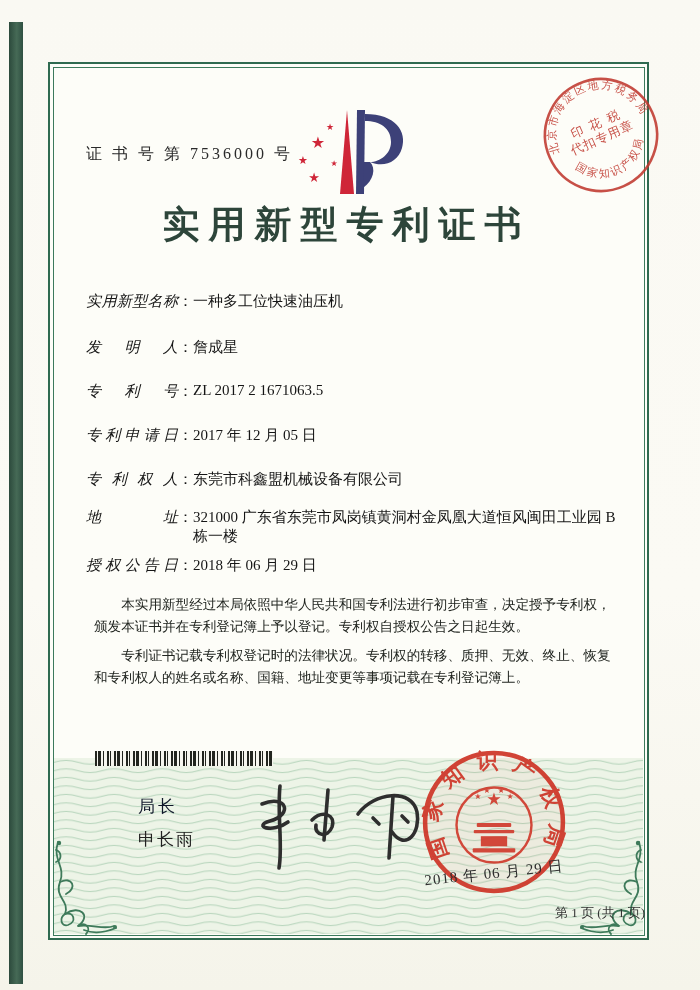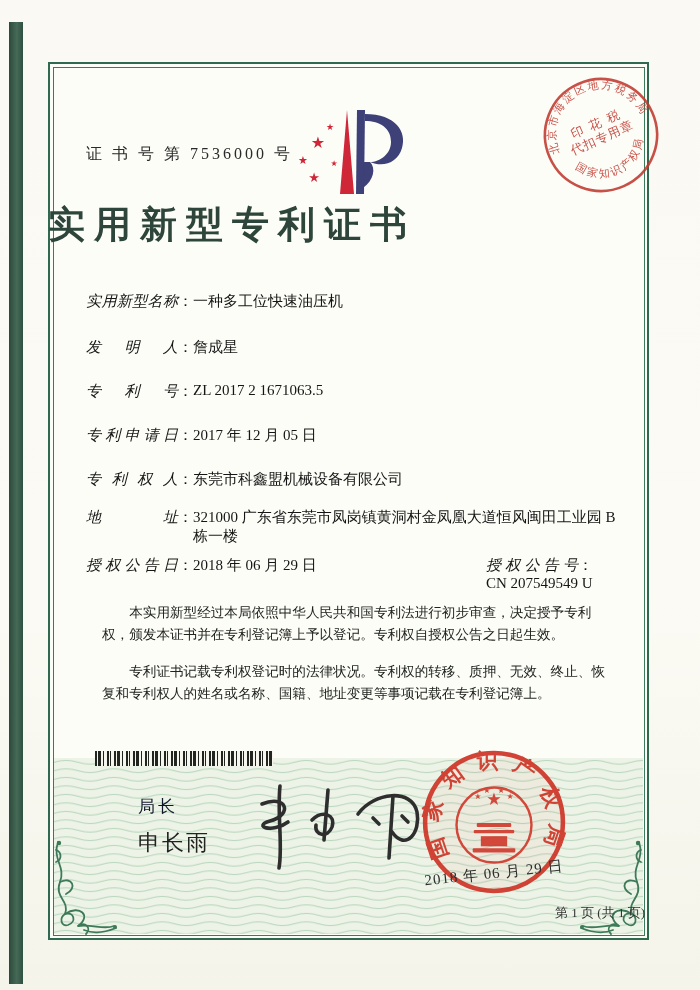--- a/index.html
+++ b/index.html
@@ -21,37 +21,37 @@
   .guilloche{position:absolute;left:4px;right:4px;bottom:4px;height:176px;}
   .guilloche svg{display:block;width:100%;height:100%;}
   
   .flourish{position:absolute;width:70px;height:96px;bottom:2px;}
   .flourish.left{left:0px;}
   .flourish.right{right:0px;transform:scaleX(-1);}
   
   .cert-no{position:absolute;left:86px;top:110px;font-size:16px;letter-spacing:3px;color:#2a2a2a;margin-top:34px;}
   .logo{position:absolute;left:290px;top:106px;width:118px;height:96px;}
   .tax-stamp{position:absolute;left:536px;top:70px;width:130px;height:130px;opacity:.88;}
-  .title{position:absolute;left:48px;top:200px;width:597px;
+  .title{position:absolute;left:48px;top:200px;width:597px;text-align:center;
     font-size:37px;font-weight:bold;letter-spacing:9px;color:#2d453a;}
   .field{position:absolute;left:86px;font-size:15px;color:#151515;width:545px;}
   .flabel{display:inline-block;width:92px;text-align:justify;text-align-last:justify;vertical-align:top;font-style:italic;}
   .fvalue{display:inline-block;vertical-align:top;max-width:430px;}
   .grant-right{position:absolute;left:400px;top:0;}
   .body-text{position:absolute;left:86px;top:586px;width:537px;
     font-size:13.6px;line-height:21.5px;color:#20241f;}
-  .body-text p{margin:16px;text-indent:2em;}
+  .body-text p{margin:8px;text-indent:2em;}
   .barcode{position:absolute;left:95px;top:751px;width:178px;height:15px;
     background:repeating-linear-gradient(90deg,
       #22251f 0 2px,#f6f6ef 2px 3px,#22251f 3px 6px,#f6f6ef 6px 8px,
       #22251f 8px 9px,#f6f6ef 9px 12px,#22251f 12px 14px,#f6f6ef 14px 15px,
       #22251f 15px 16px,#f6f6ef 16px 19px);}
   .sig-title{position:absolute;left:138px;top:795px;font-size:17px;color:#0f172a;
     font-family:"Liberation Sans","DejaVu Sans",sans-serif;letter-spacing:3px;}
-  .sig-name{position:absolute;left:138px;top:828px;font-size:22px;color:#222;
+  .sig-name{position:absolute;left:138px;top:828px;font-size:17px;color:#222;
     font-family:"Liberation Sans","DejaVu Sans",sans-serif;letter-spacing:2px;}
   .signature{position:absolute;left:242px;top:770px;width:200px;height:105px;}
   .big-seal{position:absolute;left:418px;top:746px;width:152px;height:152px;opacity:.92;}
   .seal-date{position:absolute;left:404px;top:864px;width:180px;text-align:center;
     font-size:15px;color:#2c2c2c;letter-spacing:1px;transform:rotate(-6deg);}
   .footer{position:absolute;left:48px;top:904px;width:597px;text-align:right;
     font-size:13px;color:#333;}
 </style>
 </head>
 <body>
@@ -149,23 +149,20 @@
   <span class="flabel">专利申请日</span><span>：</span><span class="fvalue">2017 年 12 月 05 日</span>
 </div>
 <div class="field" style="top:470px">
   <span class="flabel">专利权人</span><span>：</span><span class="fvalue">东莞市科鑫盟机械设备有限公司</span>
 </div>
 <div class="field" style="top:508px">
   <span class="flabel">地址</span><span>：</span><span class="fvalue" style="width:430px">321000 广东省东莞市凤岗镇黄洞村金凤凰大道恒风闽田工业园 B 栋一楼</span>
 </div>
 <div class="field" style="top:556px">
   <span class="flabel">授权公告日</span><span>：</span><span class="fvalue">2018 年 06 月 29 日</span>
-  <span class="grant-right">
-    <span class="flabel">授权公告号</span><span>：</span><span class="fvalue">CN 207549549 U</span>
-  </span>
 </div>
 
 <div class="body-text">
   <p>本实用新型经过本局依照中华人民共和国专利法进行初步审查，决定授予专利权，颁发本证书并在专利登记簿上予以登记。专利权自授权公告之日起生效。</p>
   <p>专利证书记载专利权登记时的法律状况。专利权的转移、质押、无效、终止、恢复和专利权人的姓名或名称、国籍、地址变更等事项记载在专利登记簿上。</p>
 </div>
 
 <div class="barcode"></div>
 
 <div class="sig-title">局长</div>

